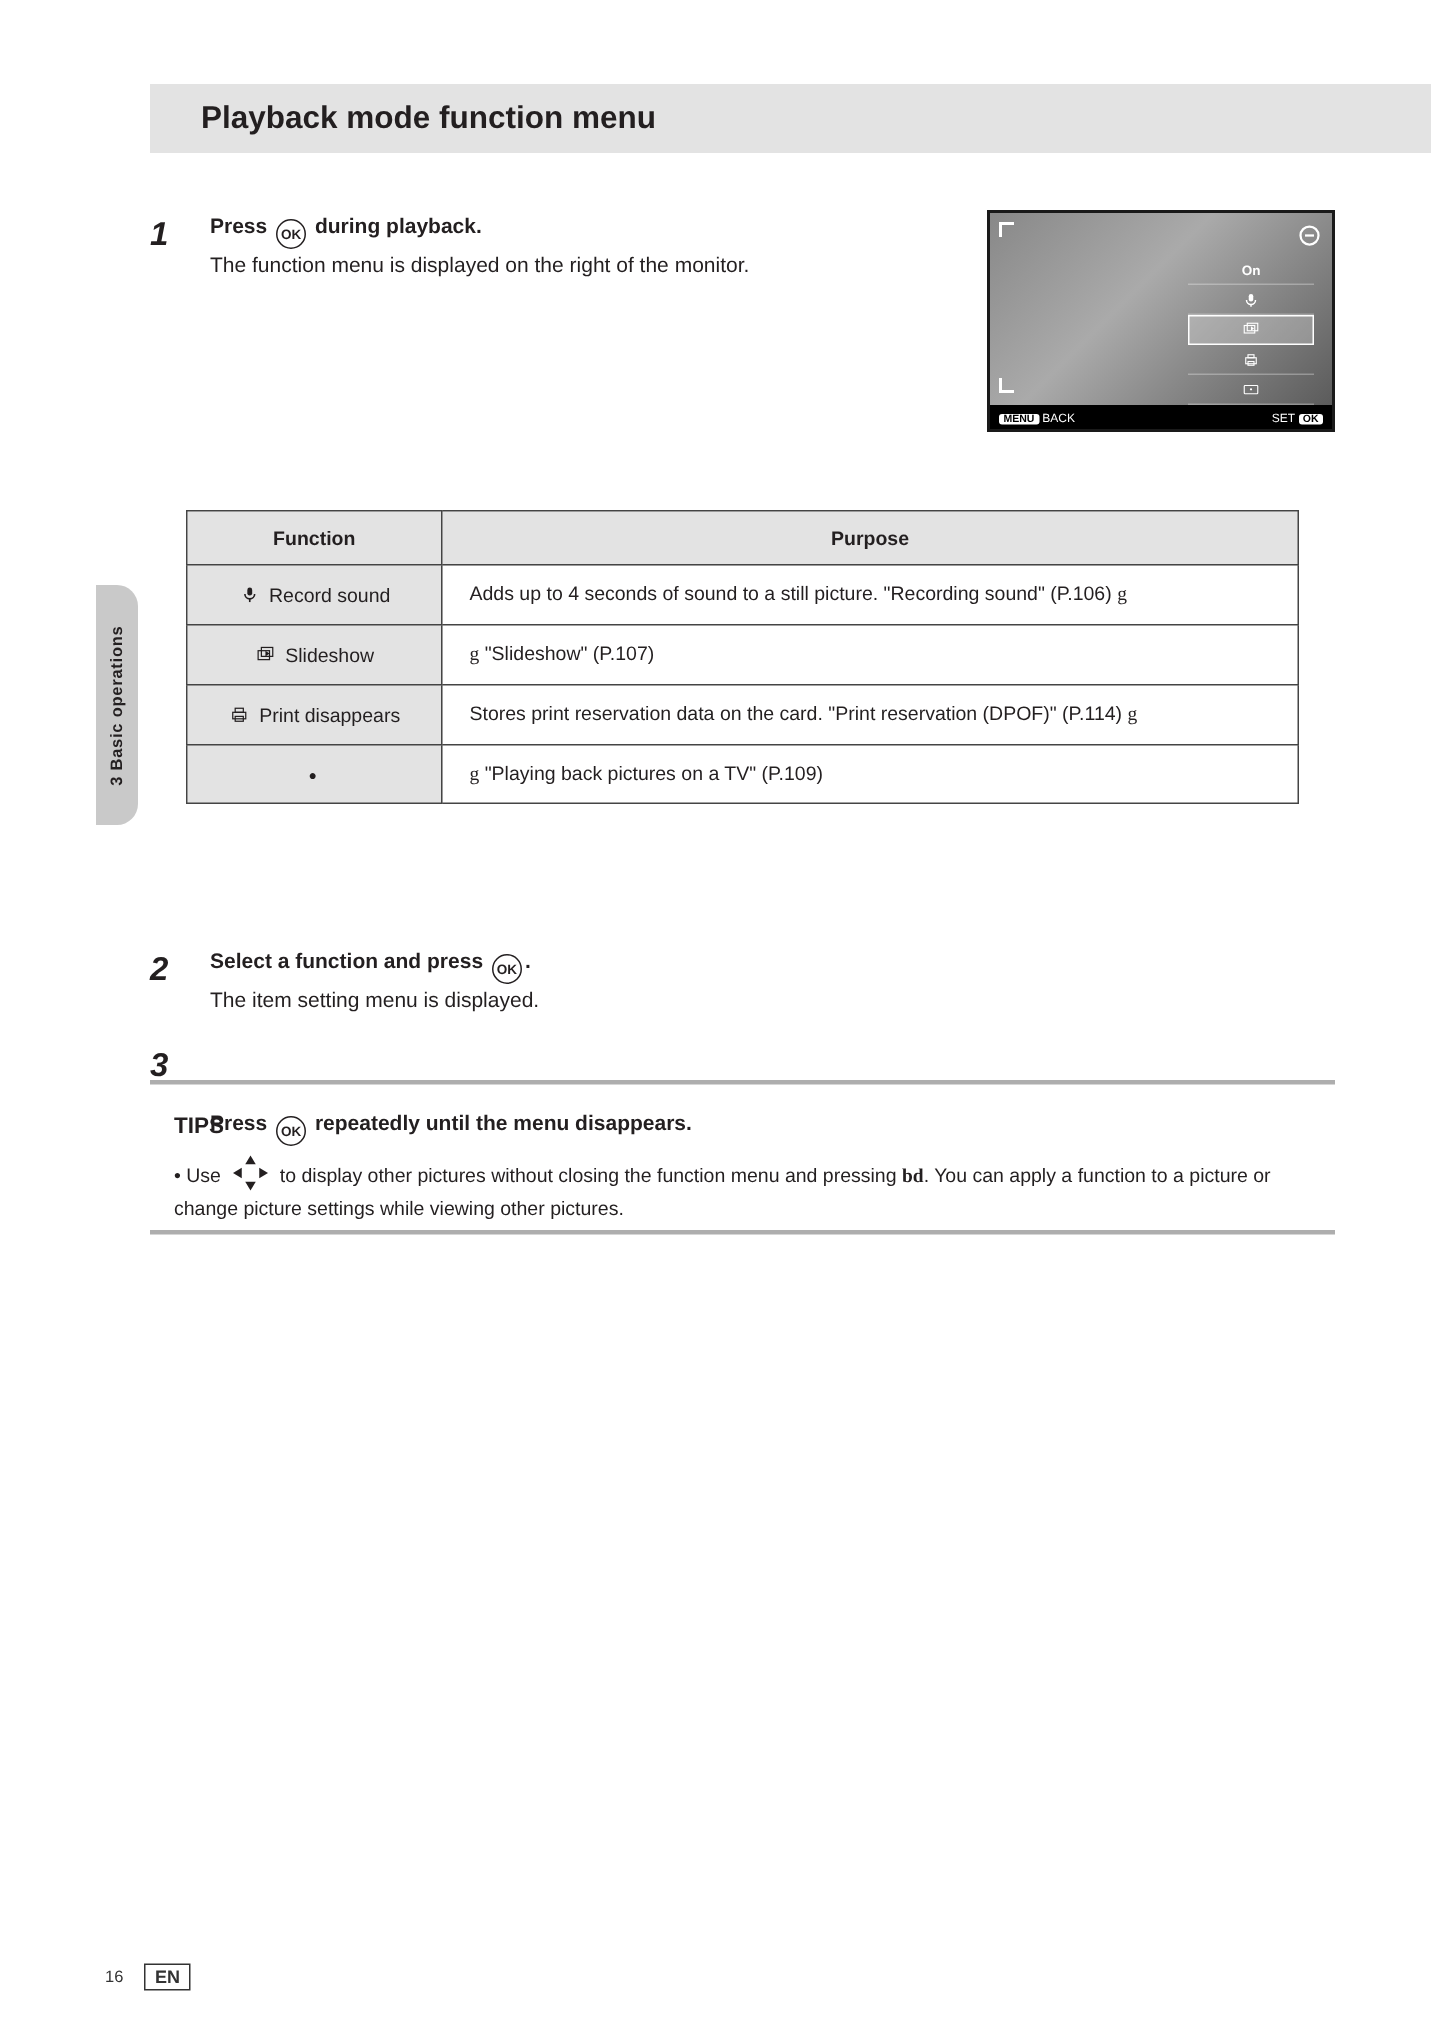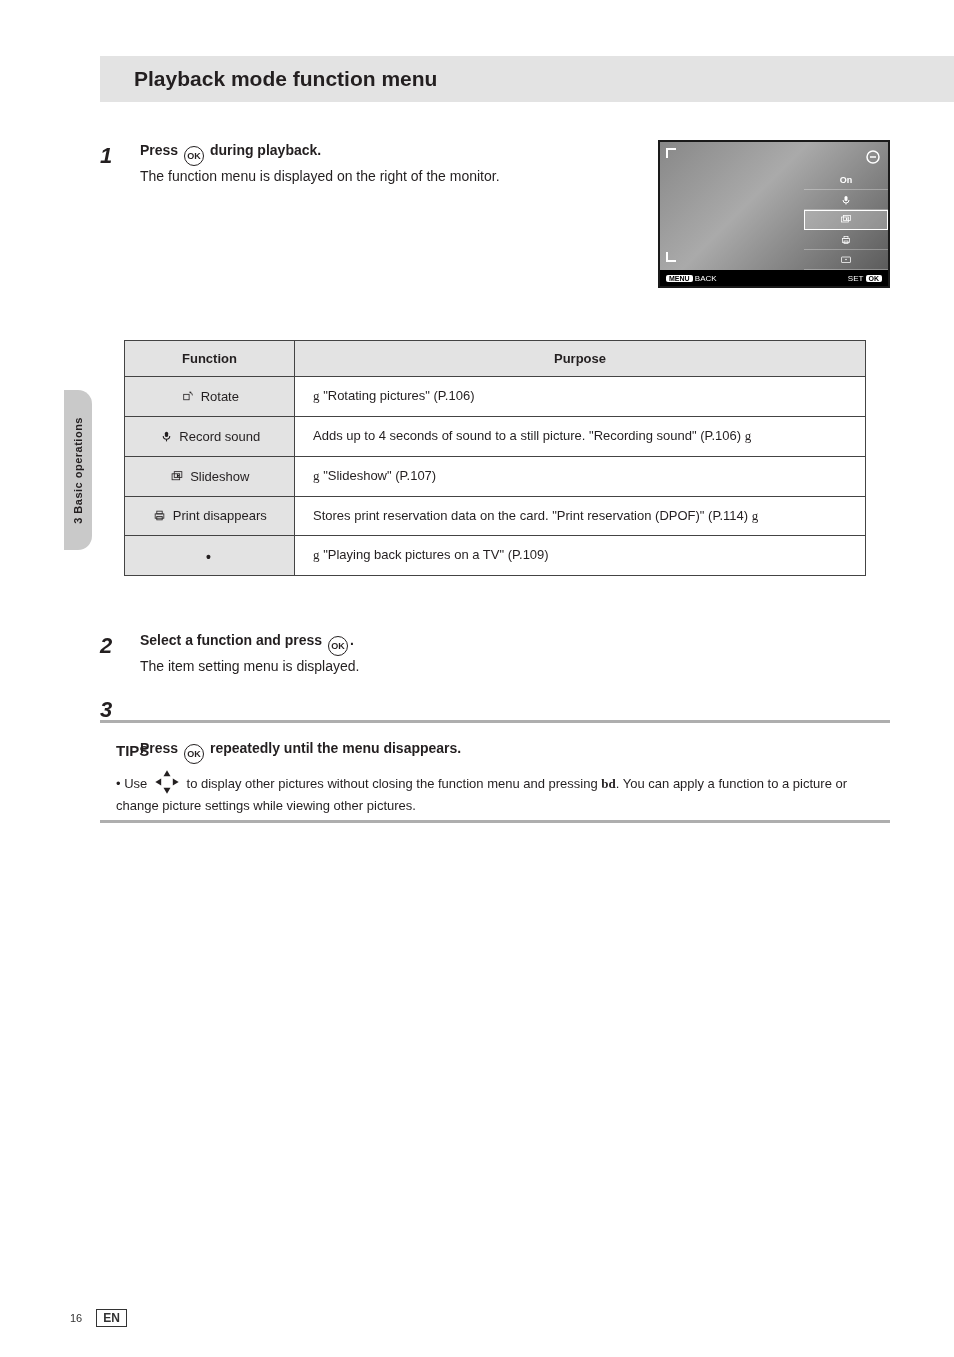--- a/index.html
+++ b/index.html
@@ -91,21 +91,21 @@
   }
   .shot-corner {
     position: absolute;
     width: 10px; height: 10px;
     border: 2px solid #fff;
   }
   .shot-corner.tl { top: 0; left: 0; border-right: none; border-bottom: none; }
   .shot-corner.bl { bottom: 18px; left: 0; border-right: none; border-top: none; }
   .shot-menu {
     position: absolute;
-    top: 28px; right: 0;
+    top: 28px; right: 12px;
     width: 84px;
     background: rgba(0,0,0,0);
     font-weight: bold;
   }
   .shot-item {
     height: 20px;
     border-bottom: 1px solid rgba(255,255,255,0.3);
     display: flex; align-items: center; justify-content: center;
     font-size: 9px; color: #fff;
   }
@@ -275,33 +275,20 @@
     </div>
 
     <table class="funcs">
       <tbody>
           <tr>
         <th>Function</th>
         <th>Purpose</th>
       </tr>
       <tr>
         <td class="label">
-          <span class="icon16 rotate-icon"><svg viewBox="0 0 24 24">
-                  <rect x="5" y="8" width="10" height="10" fill="none" stroke="#231f20" stroke-width="1.5"></rect>
-                  <path d="M17 4 a6 6 0 0 1 4 6" fill="none" stroke="#231f20" stroke-width="1.5"></path>
-                  <polygon points="15,3 19,3 17,7" fill="#231f20"></polygon>
-                </svg></span>
-          <span>Rotate</span>
-        </td>
-        <td class="desc">
-          <span style="font-family:serif;">g</span> <span>"Rotating pictures" (P.106)</span>
-        </td>
-      </tr>
-      <tr>
-        <td class="label">
           <span class="icon16 mic-icon"><svg viewBox="0 0 24 24">
                   <rect x="9" y="3" width="6" height="10" rx="3" fill="#231f20"></rect>
                   <path d="M6 11a6 6 0 0 0 12 0" fill="none" stroke="#231f20" stroke-width="2"></path>
                   <rect x="11" y="17" width="2" height="4" fill="#231f20"></rect>
                 </svg></span>
           <span>Record sound</span>
         </td>
         <td class="desc">
           <span>Adds up to 4 seconds of sound to a still picture. "Recording sound" (P.106)</span>
           <span style="font-family:serif;"> g</span>

